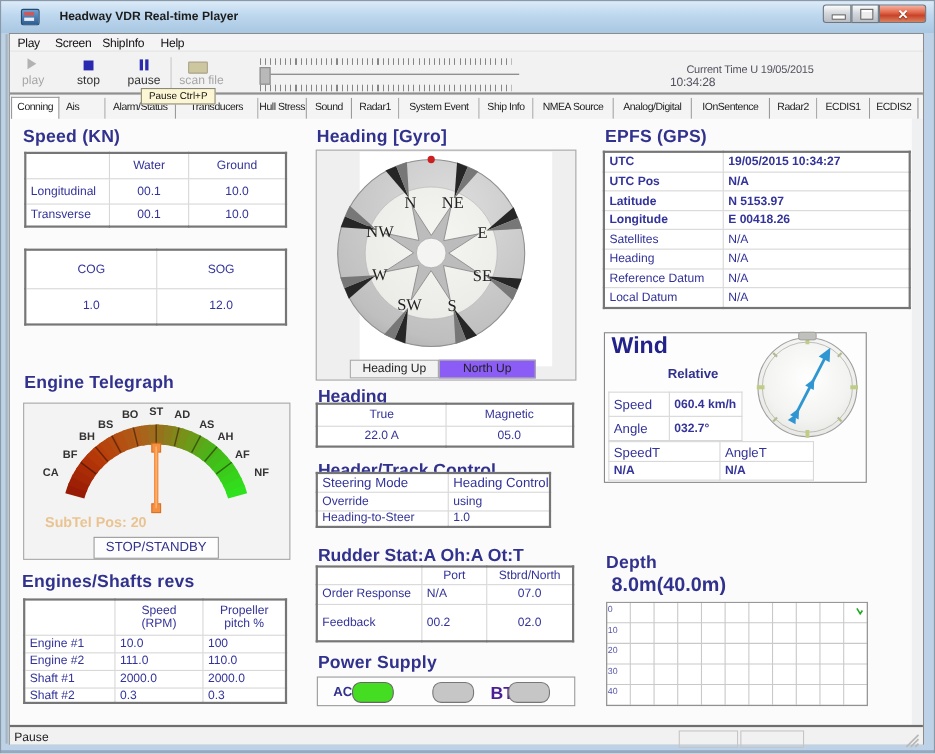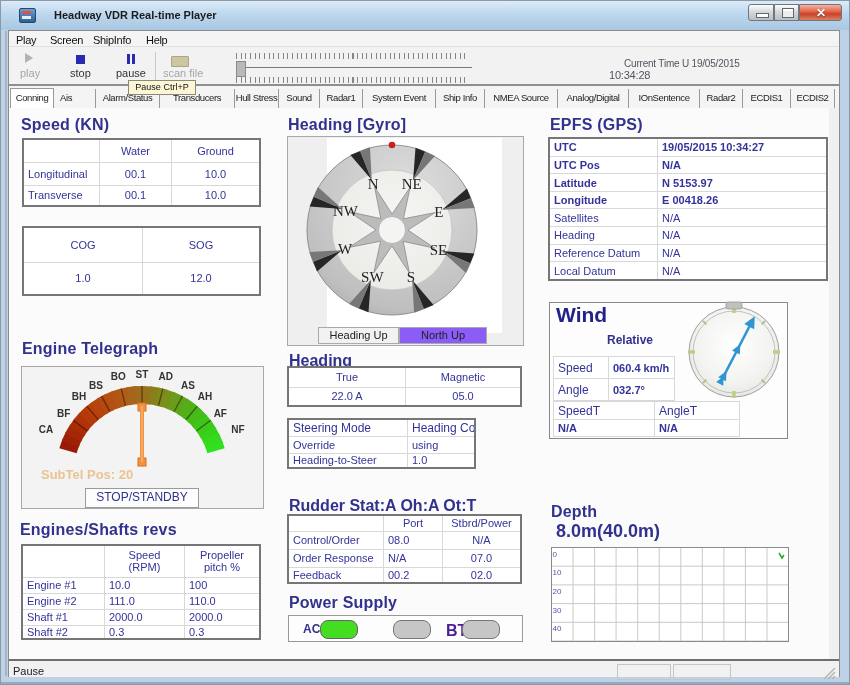--- a/index.html
+++ b/index.html
@@ -269,21 +269,21 @@
         <td>Magnetic</td>
       </tr>
     <tr>
         <td>22.0 A</td>
         <td>05.0</td>
       </tr>
   </tbody>
   </table>
 
   <div class="lbl" style="left:289px;top:420px;">Header/Track Control</div>
-  <table class="grid" style="left:287px;top:418px;width:189px;height:51px;">
+  <table class="grid" style="left:287px;top:429px;width:214px;height:51px;">
     <tbody>
       <tr style="height:17px;">
         <td class="l" style="width:114px;font-size:12px;">Steering Mode</td>
         <td class="l" style="font-size:12px;">Heading Control</td>
       </tr>
     <tr style="height:17px;">
         <td class="l">Override</td>
         <td class="l">using</td>
       </tr>
     <tr>
@@ -292,26 +292,21 @@
       </tr>
   </tbody>
   </table>
 
   <div class="lbl" style="left:289px;top:497px;">Rudder Stat:A Oh:A Ot:T</div>
   <table class="grid" style="left:287px;top:514px;width:235px;height:70px;">
     <tbody>
       <tr style="height:16px;">
         <td style="width:94px;"></td>
         <td style="width:58px;">Port</td>
-        <td>Stbrd/Power</td>
-      </tr>
-    <tr style="height:18px;">
-        <td class="l">Control/Order</td>
-        <td class="l">08.0</td>
-        <td>N/A</td>
+        <td>Stbrd/North</td>
       </tr>
     <tr style="height:18px;">
         <td class="l">Order Response</td>
         <td class="l">N/A</td>
         <td>07.0</td>
       </tr>
     <tr>
         <td class="l">Feedback</td>
         <td class="l">00.2</td>
         <td>02.0</td>

